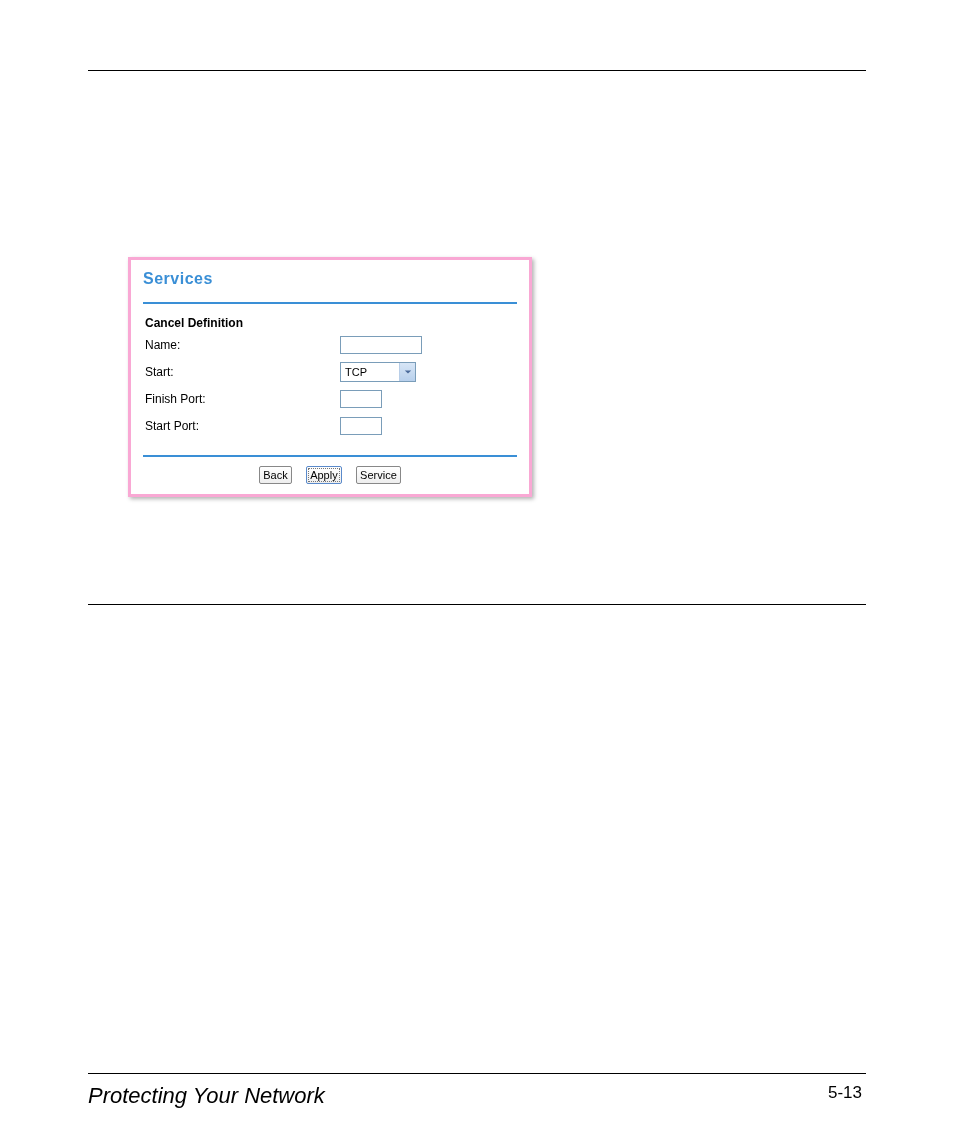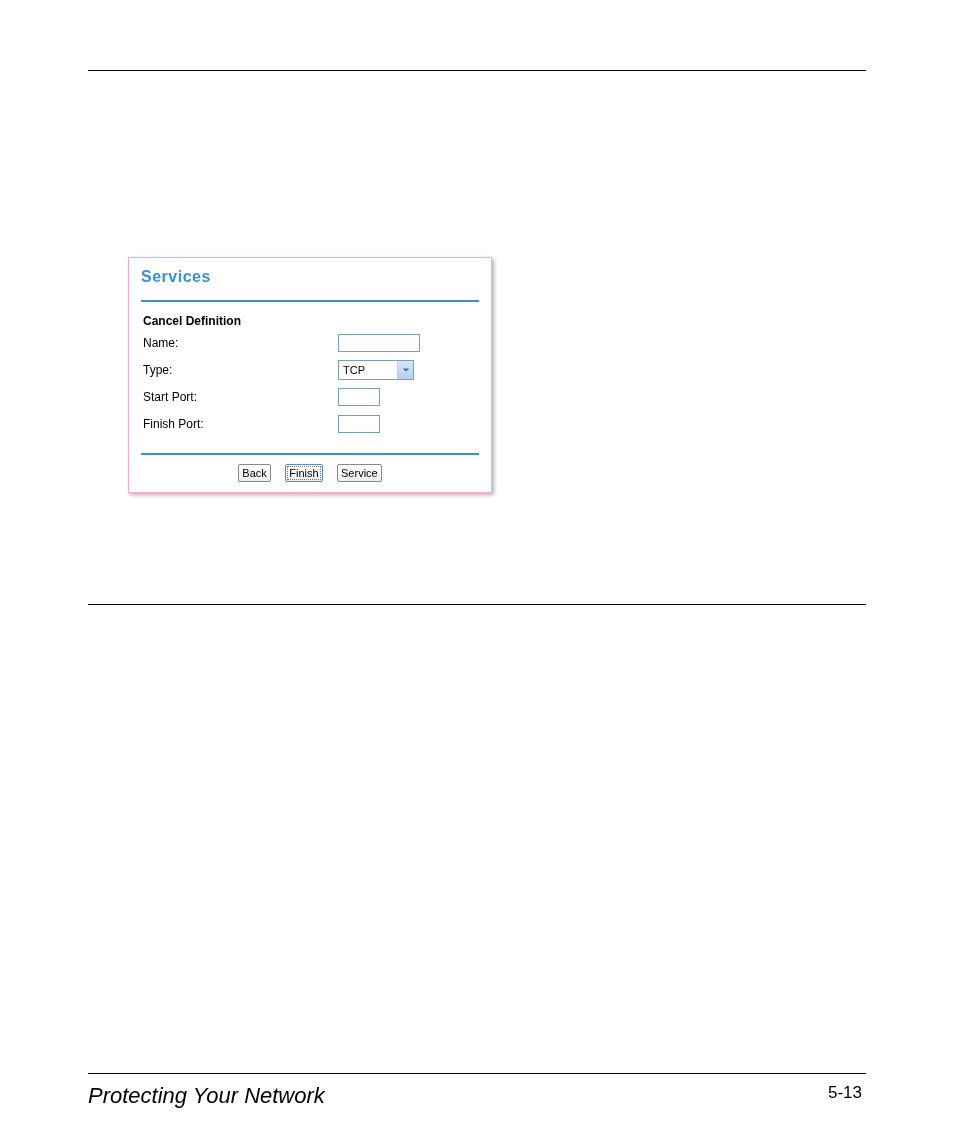--- a/index.html
+++ b/index.html
@@ -47,22 +47,22 @@
       position: absolute;
       top: 1083px;
       right: 92px;
       font-size: 17px;
       color: #000;
     }
     .panel {
       position: absolute;
       top: 257px;
       left: 128px;
-      width: 364px;
-      border: 1px solid #f9a8d4;
+      width: 404px;
+      border: 3px solid #f9a8d4;
       box-shadow: 2px 2px 4px rgba(0,0,0,0.3);
       background: #fff;
     }
     .panel-header {
       padding: 10px 12px 8px 12px;
     }
     .panel-title {
       color: #3a8fd6;
       font-size: 16px;
       font-weight: bold;
@@ -166,45 +166,45 @@
   <div class="blue-rule"></div>
   <div class="section">
     <div class="section-title">Cancel Definition</div>
 
     <div class="form-row">
       <div class="form-label">Name:</div>
       <input type="text" class="text-input name-input" value="" style="">
     </div>
 
     <div class="form-row">
-      <div class="form-label">Type:</div>
+      <div class="form-label">Start:</div>
       <div class="select-wrap">
         <span>TCP</span>
         <span class="select-arrow">
           <svg viewBox="0 0 10 10">
               <path d="M1 3 L5 7 L9 3 Z" fill="#4a6a9a"></path>
             </svg>
         </span>
       </div>
     </div>
 
     <div class="form-row">
+      <div class="form-label">Finish Port:</div>
+      <input type="text" class="text-input port-input" value="" style="">
+    </div>
+
+    <div class="form-row">
       <div class="form-label">Start Port:</div>
-      <input type="text" class="text-input port-input" value="" style="">
-    </div>
-
-    <div class="form-row">
-      <div class="form-label">Finish Port:</div>
       <input type="text" class="text-input port-input" value="" style="">
     </div>
   </div>
   <div class="button-rule"></div>
   <div class="button-row">
     <span class="btn">Back</span>
-    <span class="btn selected">Finish</span>
+    <span class="btn selected">Apply</span>
     <span class="btn">Service</span>
   </div>
 </div>
 
 <div class="mid-rule"></div>
 <div class="bottom-rule"></div>
 
 <div class="footer-left">Protecting Your Network</div>
 <div class="footer-right">5-13</div>
 

